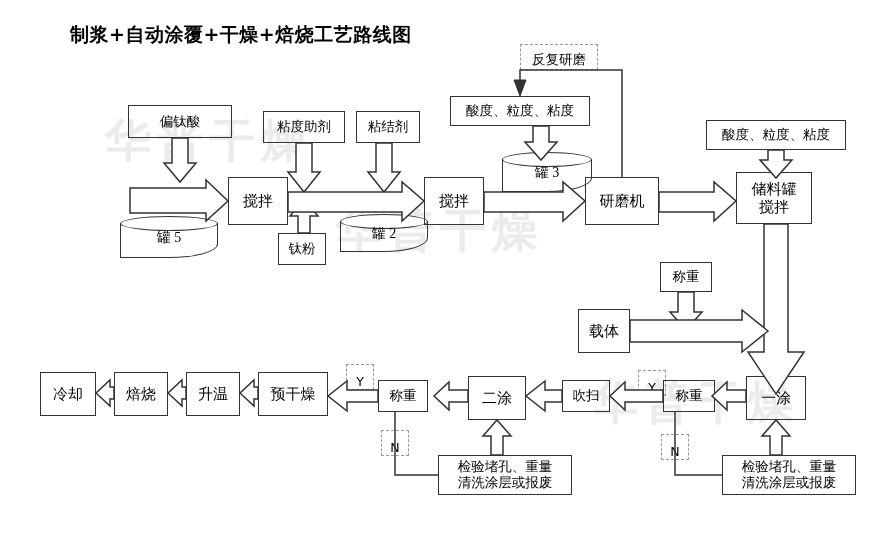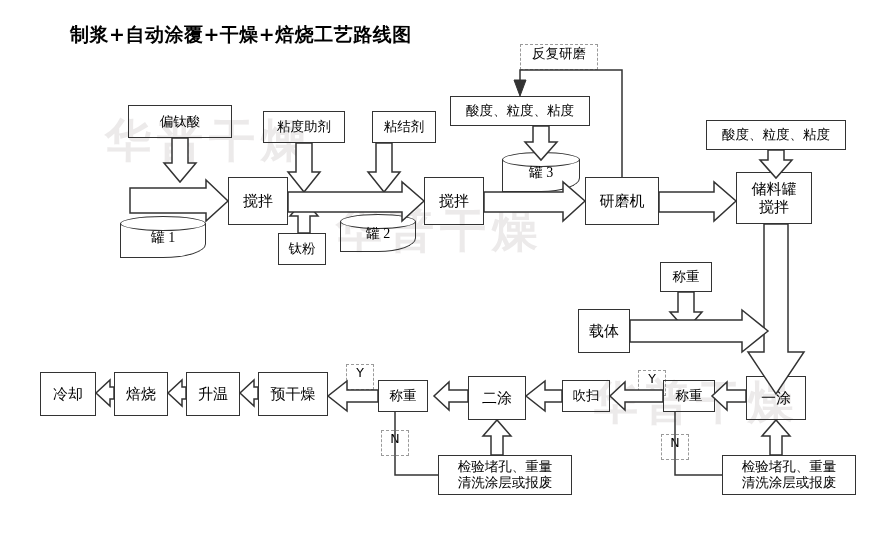--- a/index.html
+++ b/index.html
@@ -13,27 +13,27 @@
 
   
   .box{position:absolute;border:1.6px solid #333;background:transparent;
        display:flex;align-items:center;justify-content:center;text-align:center;
        font-size:15px;line-height:1.12;box-sizing:border-box;}
   .box.sm{font-size:13.5px;}
   .box.two{line-height:1.2;}
 
   
   .dbox{position:absolute;border:1.2px dashed #9a9a9a;background:transparent;
-        display:flex;align-items:flex-start;justify-content:center;text-align:center;
+        display:flex;align-items:flex-end;justify-content:center;text-align:center;
         font-size:12.5px;box-sizing:border-box;
         font-family:"DejaVu Sans","Liberation Sans",sans-serif;}
   .dbox.cn{font-family:"Liberation Serif","DejaVu Serif",serif;font-size:13.5px;}
 
   
-  .cyl{position:absolute;}
+  .cyl{position:absolute;padding-left:12px;}
   .cyl .body{position:absolute;left:0;right:0;top:7px;bottom:0;
              border-left:1.6px solid #333;border-right:1.6px solid #333;
              border-bottom:1.6px solid #333;border-radius:0 0 50%/0 0 14px 14px;}
   .cyl .top{position:absolute;left:0;top:0;width:100%;height:15px;
             border:1.6px solid #333;border-radius:50%;box-sizing:border-box;
             background:#fff;}
   .cyl .lbl{position:absolute;left:0;right:0;top:50%;transform:translateY(-42%);
             text-align:center;font-size:14px;}
 
   
@@ -61,41 +61,41 @@
   <div class="title">制浆+自动涂覆+干燥+焙烧工艺路线图</div>
 
   <div class="box sm" style="left:128px;top:105px;width:104px;height:33px;">
     <span>偏钛酸</span>
   </div>
 
   <div class="box sm" style="left:263px;top:111px;width:82px;height:32px;">
     <span>粘度助剂</span>
   </div>
 
-  <div class="box sm" style="left:372px;top:111px;width:64px;height:32px;align-items:center;">
+  <div class="box sm" style="left:356px;top:111px;width:64px;height:32px;align-items:center;">
     <span>粘结剂</span>
   </div>
 
   <div class="dbox cn" style="left:520px;top:44px;width:78px;height:26px;">
     <span>反复研磨</span>
   </div>
 
   <div class="box sm" style="left:450px;top:96px;width:140px;height:30px;">
     <span>酸度、粒度、粘度</span>
   </div>
 
   <div class="box sm" style="left:706px;top:120px;width:140px;height:30px;">
     <span>酸度、粒度、粘度</span>
   </div>
 
 
   <div class="cyl" style="left:120px;top:216px;width:86px;height:42px;">
     <div class="body"></div>
     <div class="top"></div>
-    <div class="lbl">罐 1</div>
+    <div class="lbl">罐 5</div>
   </div>
 
   <div class="box" style="left:228px;top:177px;width:60px;height:48px;">
     <span>搅拌</span>
   </div>
 
   <div class="box sm" style="left:278px;top:233px;width:48px;height:32px;">
     <span>钛粉</span>
   </div>
 

